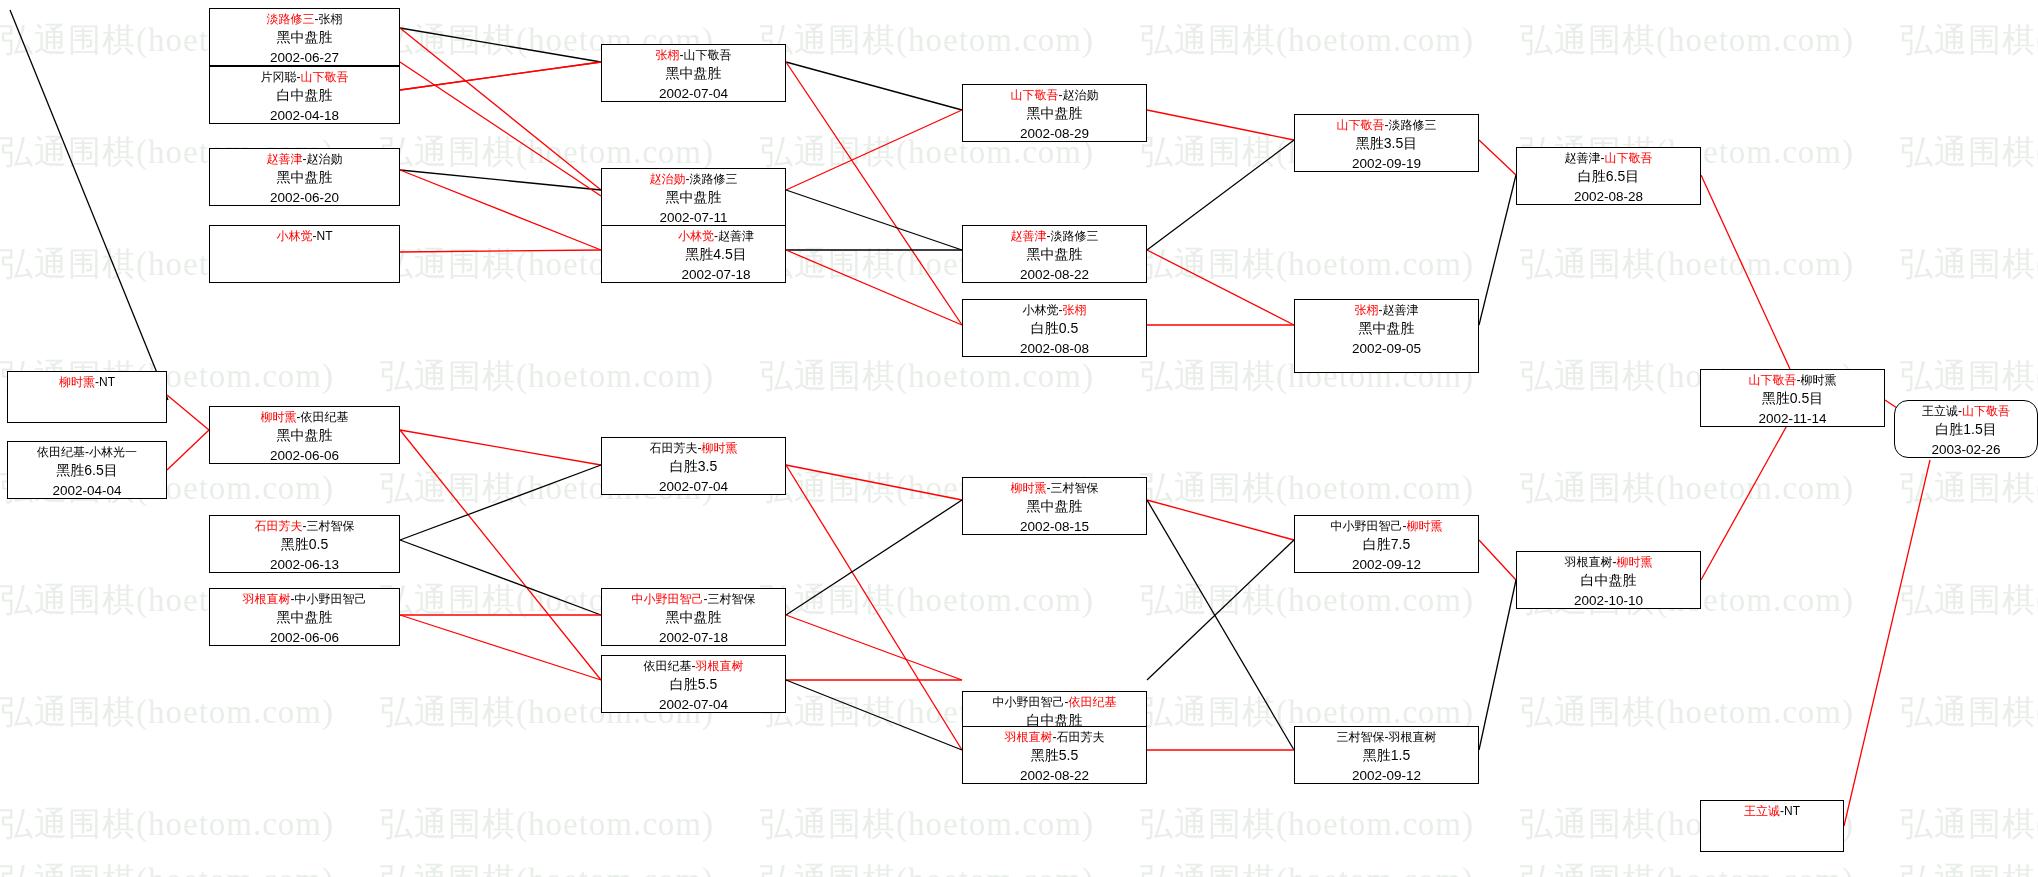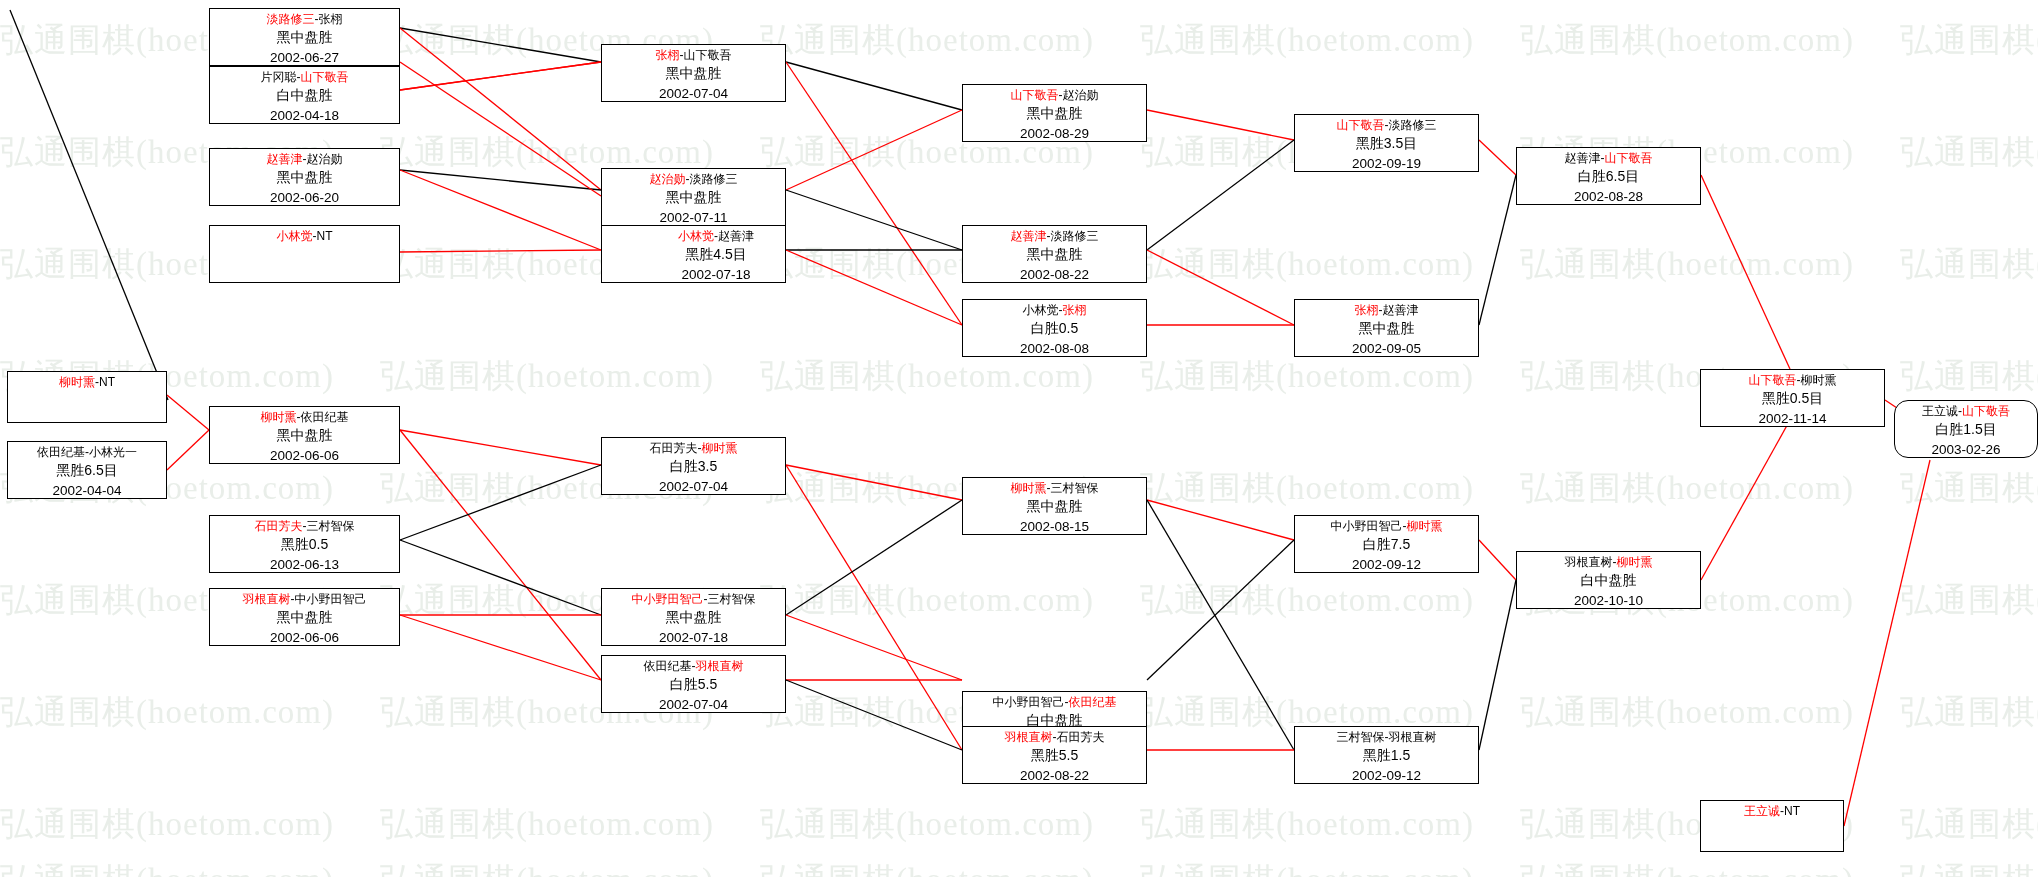--- a/index.html
+++ b/index.html
@@ -223,21 +223,21 @@
       <div class="node" style="left: 962px; top: 299px; width: 185px; height: 58px;">
         <span class="ln t"><span class="blk">小林觉</span><span class="blk">-</span><span class="red">张栩</span></span>
         <span class="ln r blk">白胜0.5</span>
         <span class="ln d blk">2002-08-08</span>
       </div>
       <div class="node" style="left: 1294px; top: 114px; width: 185px; height: 58px;">
         <span class="ln t"><span class="red">山下敬吾</span><span class="blk">-</span><span class="blk">淡路修三</span></span>
         <span class="ln r blk">黑胜3.5目</span>
         <span class="ln d blk">2002-09-19</span>
       </div>
-      <div class="node" style="left: 1294px; top: 299px; width: 185px; height: 58px;">
+      <div class="node" style="left: 1294px; top: 299px; width: 185px; height: 74px;">
         <span class="ln t"><span class="red">张栩</span><span class="blk">-</span><span class="blk">赵善津</span></span>
         <span class="ln r blk">黑中盘胜</span>
         <span class="ln d blk">2002-09-05</span>
       </div>
       <div class="node" style="left: 1516px; top: 147px; width: 185px; height: 58px;">
         <span class="ln t"><span class="blk">赵善津</span><span class="blk">-</span><span class="red">山下敬吾</span></span>
         <span class="ln r blk">白胜6.5目</span>
         <span class="ln d blk">2002-08-28</span>
       </div>
       <div class="node" style="left: 1700px; top: 369px; width: 185px; height: 58px;">

